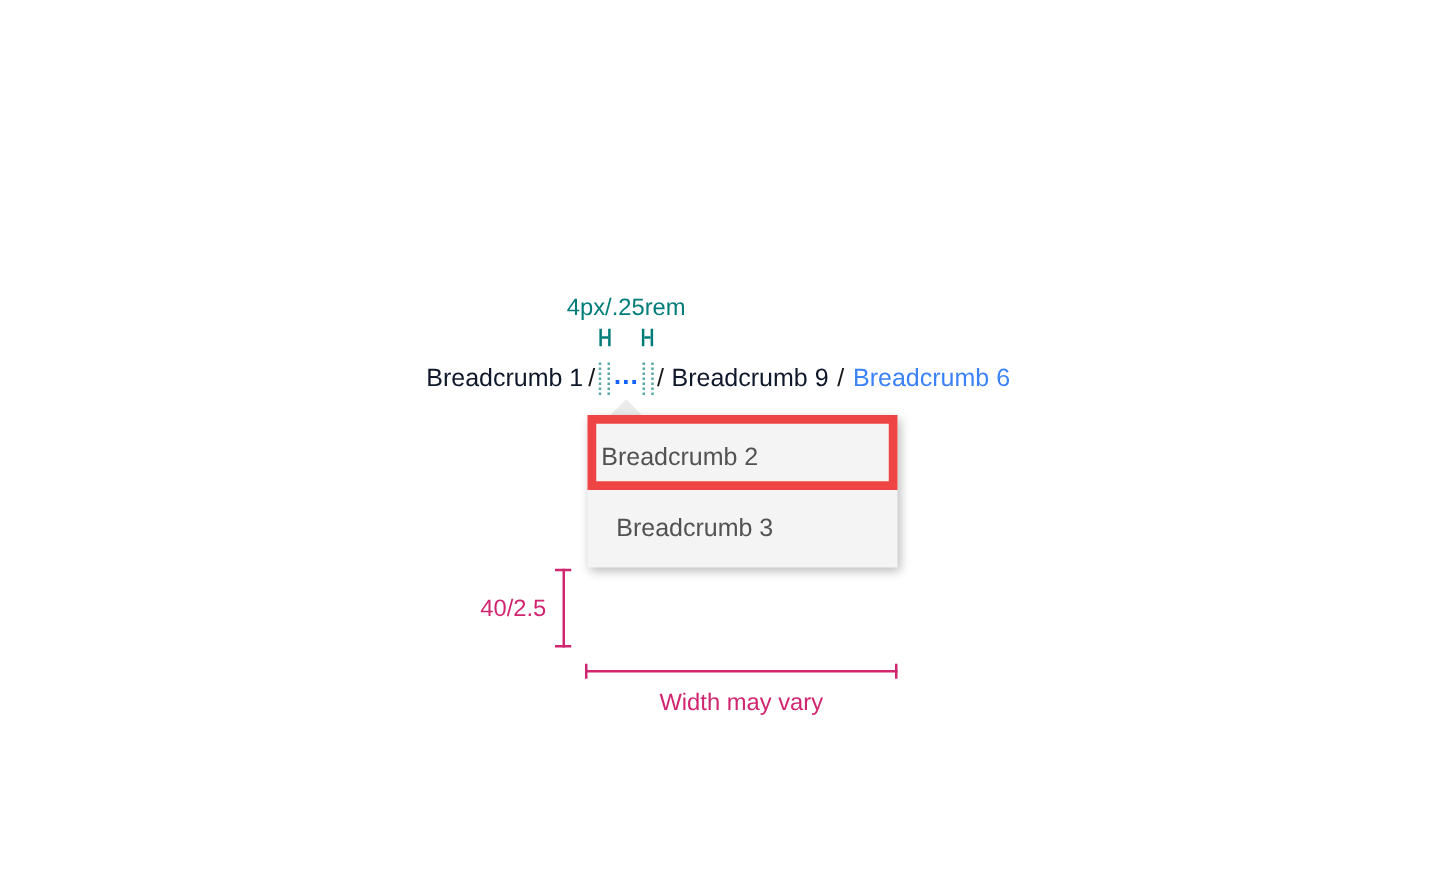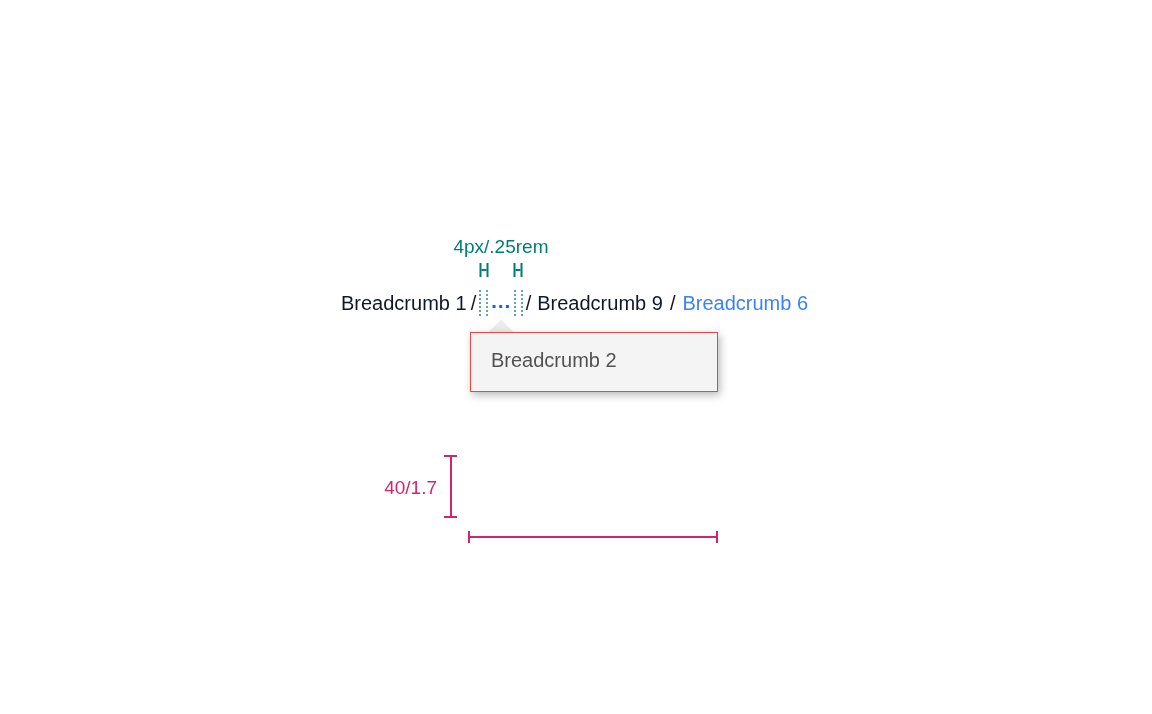--- a/index.html
+++ b/index.html
@@ -126,22 +126,22 @@
     line-height: 62px;
     padding-left: 23px;
     font-size: 20px;
     color: #525252;
     cursor: pointer;
     box-sizing: border-box;
   }
   .menu-item.focused {
     height: 60px;
     line-height: 54px;
-    padding-left: 20px;
-    border: 1px solid #ef4444;
+    padding-left: 4px;
+    border: 7px solid #ef4444;
     background: #f4f4f4;
   }
 
   
   .h-bracket {
     position: absolute;
     left: 444px;
     top: 455px;
     width: 13px;
     height: 63px;
@@ -234,28 +234,30 @@
     <span class="crumb-sep tight-r">/</span>
     <a class="crumb-link">Breadcrumb 9</a>
     <span class="crumb-sep">/</span>
     <span class="crumb-current">Breadcrumb 6</span>
   </nav>
 
   <div class="menu-caret"></div>
 
   <div class="menu">
     <div class="menu-item focused">Breadcrumb 2</div>
+    <div class="menu-item">Breadcrumb 3</div>
   </div>
 
   <div class="h-bracket">
     <span class="cap top"></span>
     <span class="vline"></span>
     <span class="cap bottom"></span>
   </div>
-  <div class="height-label">40/1.7</div>
+  <div class="height-label">40/2.5</div>
 
   <div class="w-measure">
     <span class="cap left"></span>
     <span class="hline"></span>
     <span class="cap right"></span>
   </div>
+  <div class="width-label">Width may vary</div>
 
 </div>
 
 </body></html>

